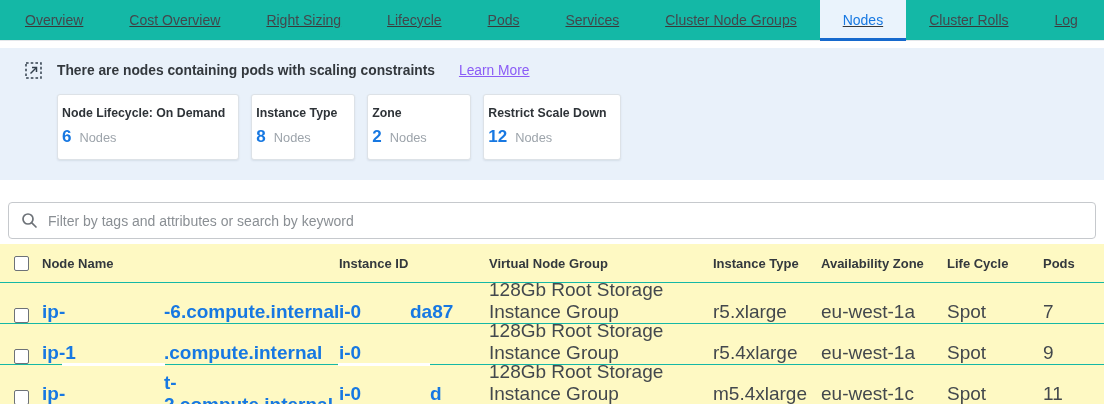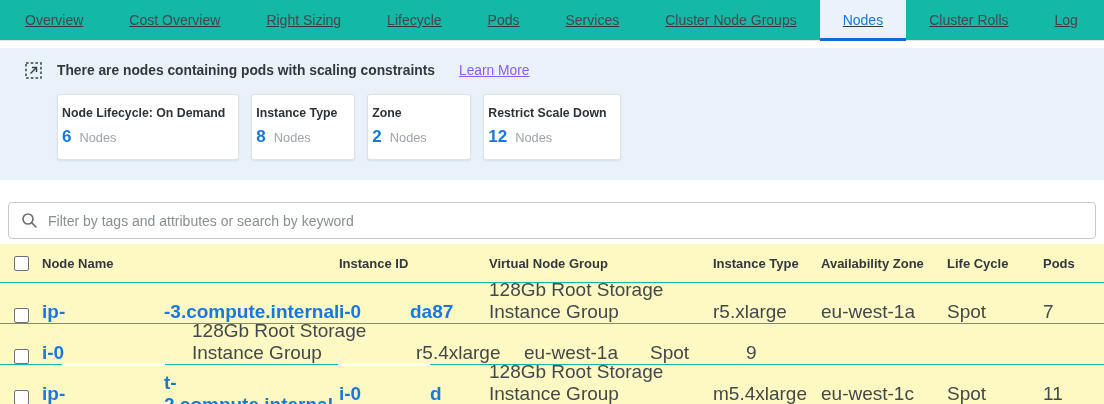--- a/index.html
+++ b/index.html
@@ -144,37 +144,41 @@
     <div class="c-lc">Life Cycle</div>
     <div class="c-pods">Pods</div>
   </div>
 
   <div class="t-row t-body-row r1">
     <div class="c-check">
         <div class="checkbox"></div>
       </div>
     <div class="c-name">
       <span class="link">ip-</span>
-      <span class="link name-suffix">-3.compute.internal</span>
+      <span class="link name-suffix">-6.compute.internal</span>
     </div>
     <div class="c-id">
       <span class="link">i-0</span>
       <span class="link id-suffix">da87</span>
     </div>
     <div class="c-vng">128Gb Root Storage Instance Group</div>
     <div class="c-itype">r5.xlarge</div>
     <div class="c-az">eu-west-1a</div>
     <div class="c-lc">Spot</div>
     <div class="c-pods">7</div>
   </div>
 
   <div class="t-row t-body-row r2">
     <div class="c-check">
         <div class="checkbox"></div>
       </div>
+    <div class="c-name">
+      <span class="link">ip-1</span>
+      <span class="link name-suffix">.compute.internal</span>
+    </div>
     <div class="c-id">
       <span class="link">i-0</span>
     </div>
     <div class="c-vng">128Gb Root Storage Instance Group</div>
     <div class="c-itype">r5.4xlarge</div>
     <div class="c-az">eu-west-1a</div>
     <div class="c-lc">Spot</div>
     <div class="c-pods">9</div>
     <div class="redact-patch patch-a"></div>
     <div class="redact-patch patch-b"></div>

